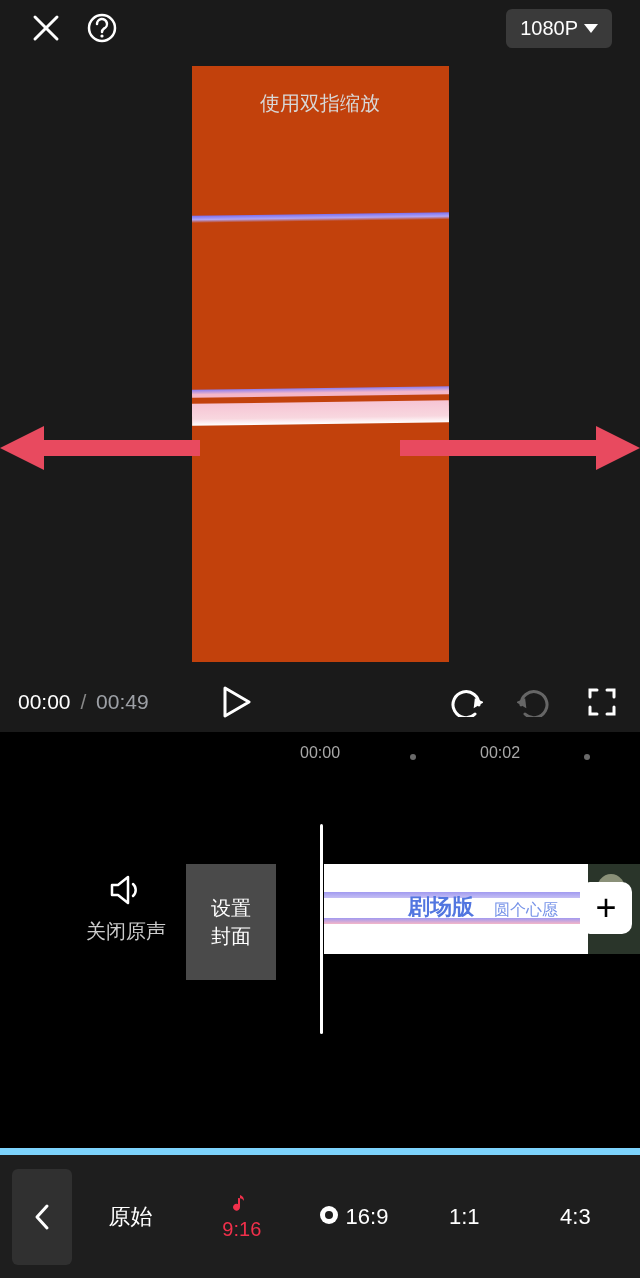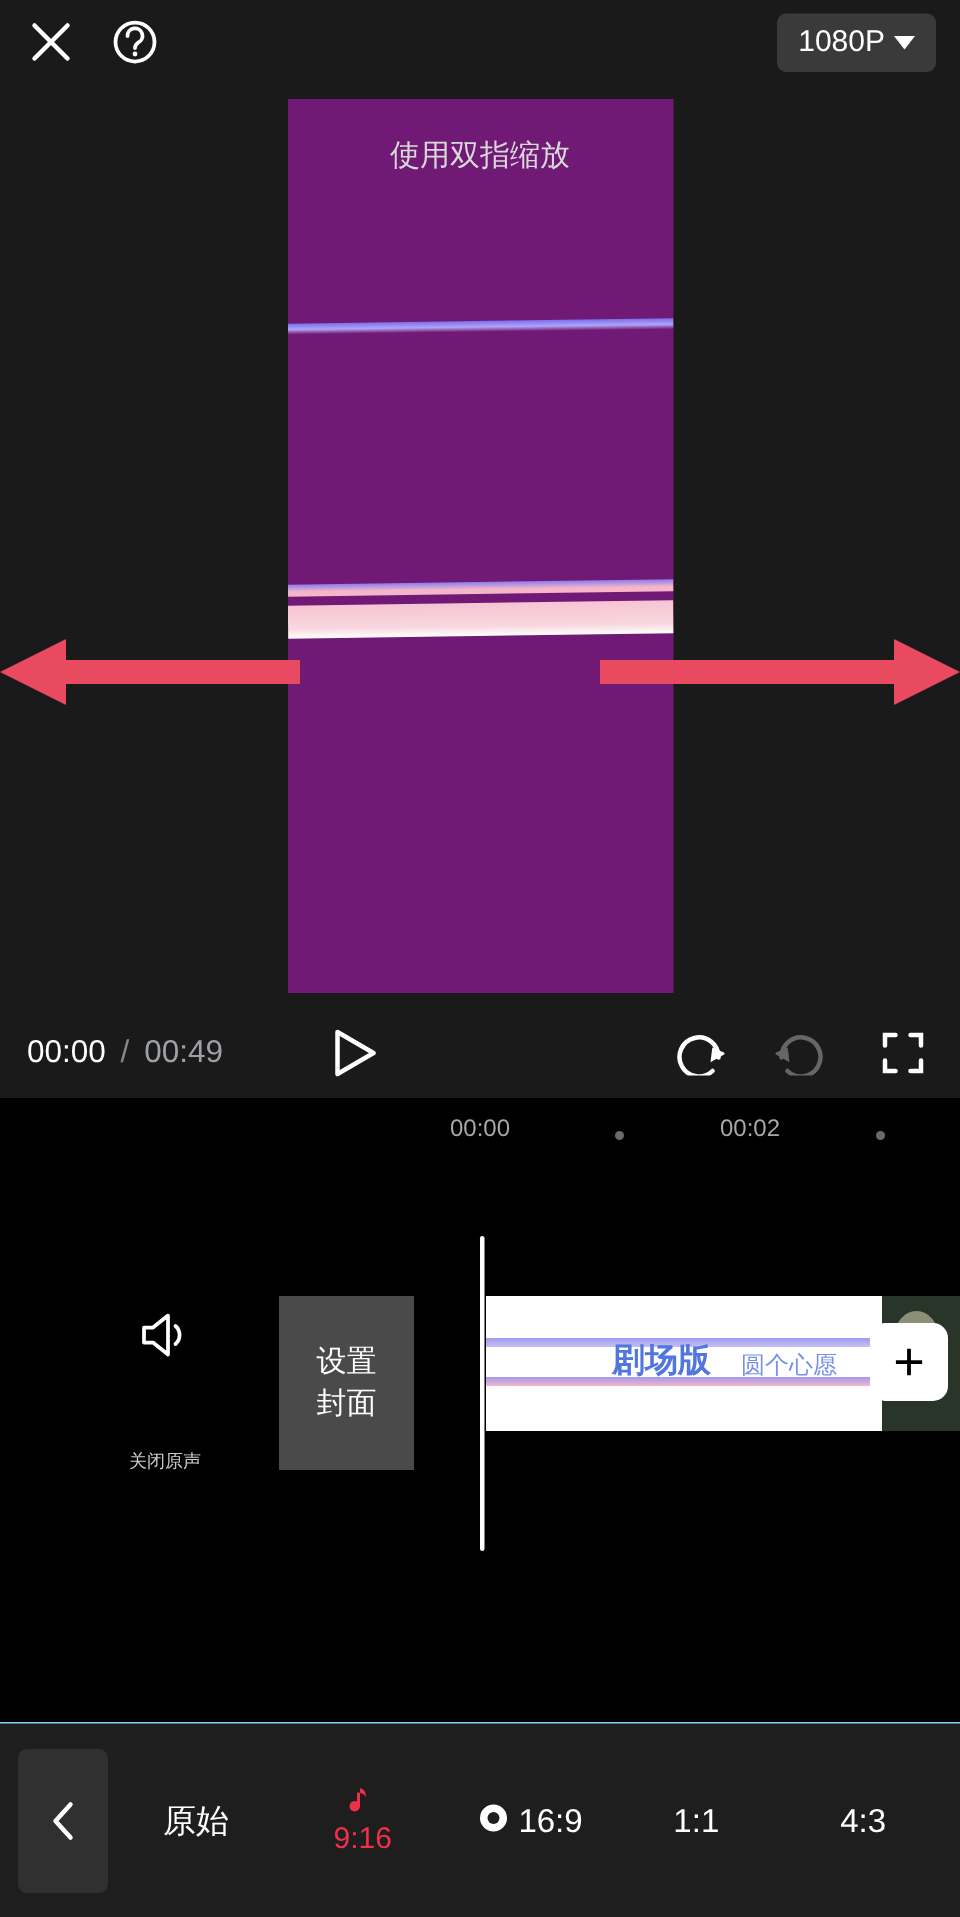--- a/index.html
+++ b/index.html
@@ -11,21 +11,21 @@
     color: #fff;
     overflow: hidden;
     position: relative;
   }
 
   
   .topbar {
     height: 56px;
     display: flex;
     align-items: center;
-    padding: 0 16px;
+    padding: 0 28px;
     gap: 20px;
     background: #1a1a1a;
   }
   .topbar .spacer { flex: 1; }
   .btn-close, .btn-help {
     width: 36px; height: 36px;
     display: flex; align-items: center; justify-content: center;
     cursor: pointer;
   }
   .res-btn {
@@ -55,21 +55,21 @@
     height: 616px;
     position: relative;
     display: flex;
     align-items: center;
     justify-content: center;
     background: #1a1a1a;
   }
   .video-canvas {
     width: 257px;
     height: 596px;
-    background: #701a75;
+    background: #c2410c;
     position: relative;
     overflow: hidden;
     font-family: Liberation Serif, serif;
   }
   .hint-text {
     position: absolute;
     top: 24px; left: 0; right: 0;
     text-align: center;
     font-size: 20px;
     color: #d8d8d8;
@@ -146,21 +146,21 @@
     z-index: 10;
   }
 
   .tl-mute {
     position: absolute;
     left: 86px; top: 100px;
     display: flex; flex-direction: column; align-items: center;
     gap: 10px;
     cursor: pointer;
   }
-  .tl-mute .lbl { font-size: 12px; color: #ccc; margin-top: 48px; }
+  .tl-mute .lbl { font-size: 20px; color: #ccc; }
 
   .tl-cover {
     position: absolute;
     left: 186px; top: 92px;
     width: 90px; height: 116px;
     background: #4a4a4a;
     display: flex; flex-direction: column;
     align-items: center; justify-content: center;
     font-size: 20px; color: #fff;
     line-height: 1.4;
@@ -216,21 +216,21 @@
   .ratios {
     position: absolute;
     bottom: 0;
     left: 0; right: 0;
     height: 130px;
     background: #1e1e1e;
     display: flex;
     align-items: center;
     padding: 0 12px;
     gap: 6px;
-    border-top: 1px solid #7dd3fc;
+    border-top: 7px solid #7dd3fc;
   }
   .back-btn {
     width: 60px; height: 96px;
     background: #303030;
     border-radius: 6px;
     display:flex;align-items:center;justify-content:center;
     cursor:pointer;
   }
   .ratio-item {
     flex: 1;

